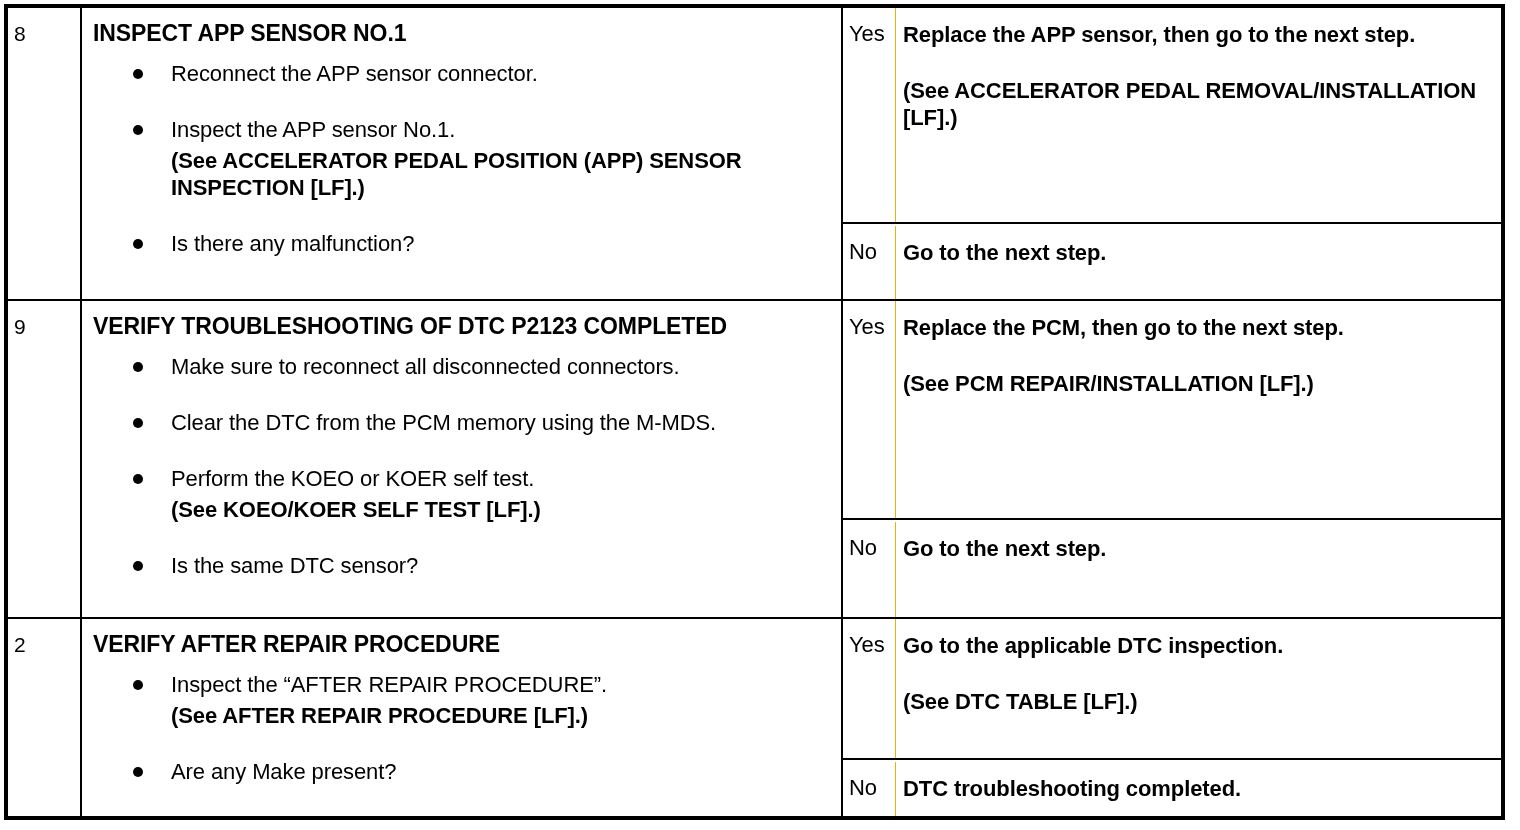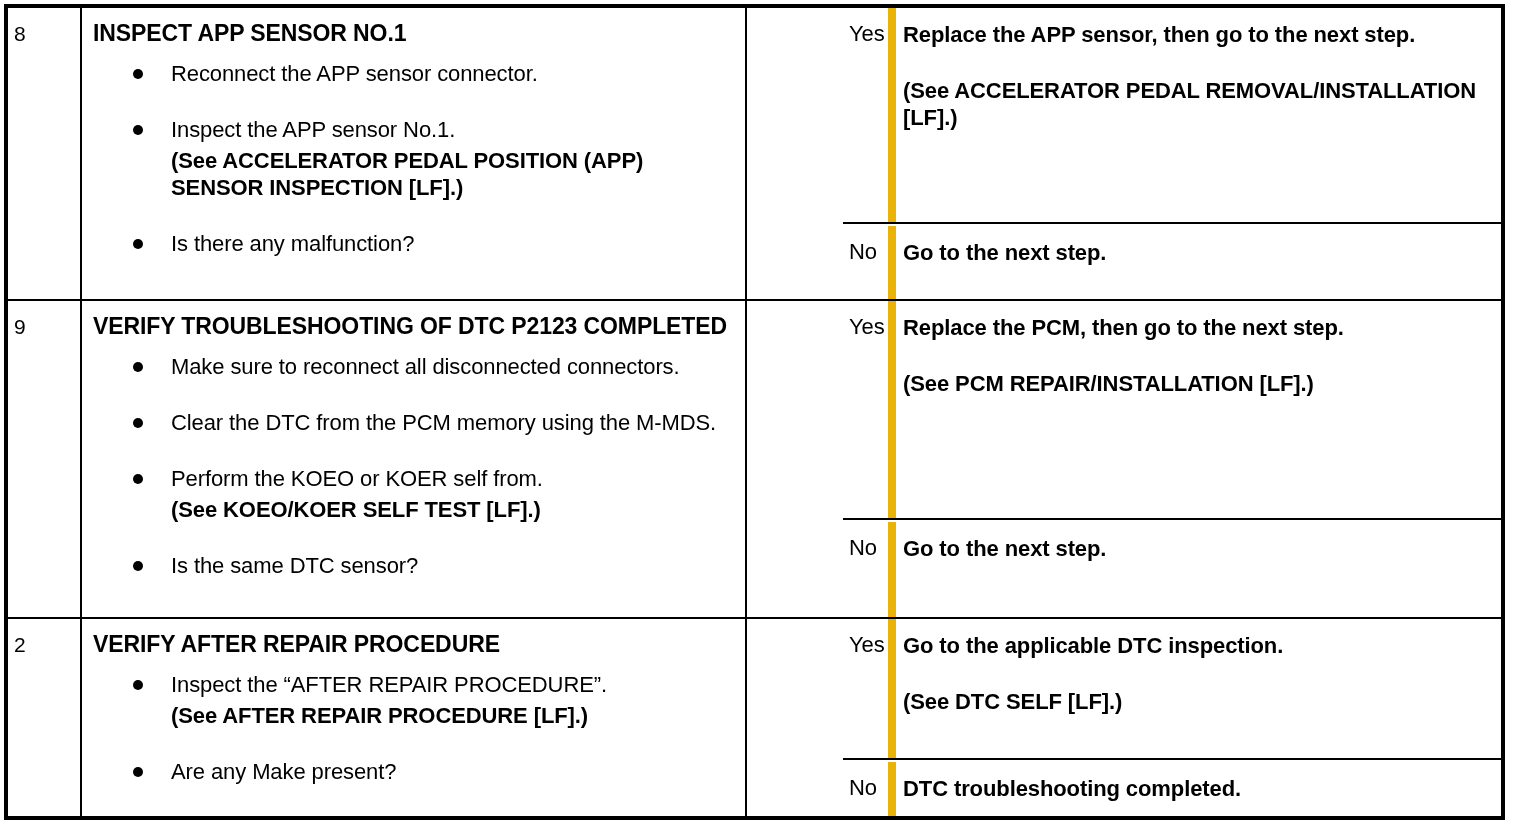--- a/index.html
+++ b/index.html
@@ -52,21 +52,21 @@
     bottom: 0;
     width: 74px;
     box-sizing: border-box;
     border-right: 2px solid #000;
   }
   .col-proc {
     position: absolute;
     left: 74px;
     top: 0;
     bottom: 0;
-    width: 665px;
+    width: 761px;
     box-sizing: border-box;
     border-right: 2px solid #000;
   }
   .col-results {
     position: absolute;
     left: 835px;
     top: 0;
     bottom: 0;
     right: 0;
     box-sizing: border-box;
@@ -81,21 +81,21 @@
   .res-sep {
     border-bottom: 2px solid #000;
   }
   .col-answer {
     position: absolute;
     left: 0;
     top: 0;
     bottom: 0;
     width: 53px;
     box-sizing: border-box;
-    border-right: 8px solid #eab308;
+    border-right: 1px solid #eab308;
     padding-left: 40px;
   }
   .col-action {
     position: absolute;
     left: 53px;
     top: 0;
     bottom: 0;
     right: 0;
     box-sizing: border-box;
   }
@@ -252,21 +252,21 @@
           <div class="proc-item">
             <span class="dot"></span>
             <span>Make sure to reconnect all disconnected connectors.</span>
           </div>
           <div class="proc-item">
             <span class="dot"></span>
             <span>Clear the DTC from the PCM memory using the M-MDS.</span>
           </div>
           <div class="proc-item" style="margin-bottom:4px;">
             <span class="dot"></span>
-            <span>Perform the KOEO or KOER self from.</span>
+            <span>Perform the KOEO or KOER self test.</span>
           </div>
           <div class="proc-item noteline">
             <span>(See KOEO/KOER SELF TEST [LF].)</span>
           </div>
           <div class="proc-item">
             <span class="dot"></span>
             <span>Is the same DTC sensor?</span>
           </div>
         </div>
       </div>
@@ -320,21 +320,21 @@
       </div>
 
       <div class="col-results">
         <div class="res-block res-sep" style="top:0px; height:141px;">
           <div class="col-answer">
             <div class="answer-label">Yes</div>
           </div>
           <div class="col-action">
             <div class="action-text">
               <div class="p">Go to the applicable DTC inspection.</div>
-              <div class="p">(See DTC SELF [LF].)</div>
+              <div class="p">(See DTC TABLE [LF].)</div>
             </div>
           </div>
         </div>
         <div class="res-block" style="top:143px; bottom:0;">
           <div class="col-answer">
             <div class="answer-label">No</div>
           </div>
           <div class="col-action">
             <div class="action-text">
               <div class="p">DTC troubleshooting completed.</div>

